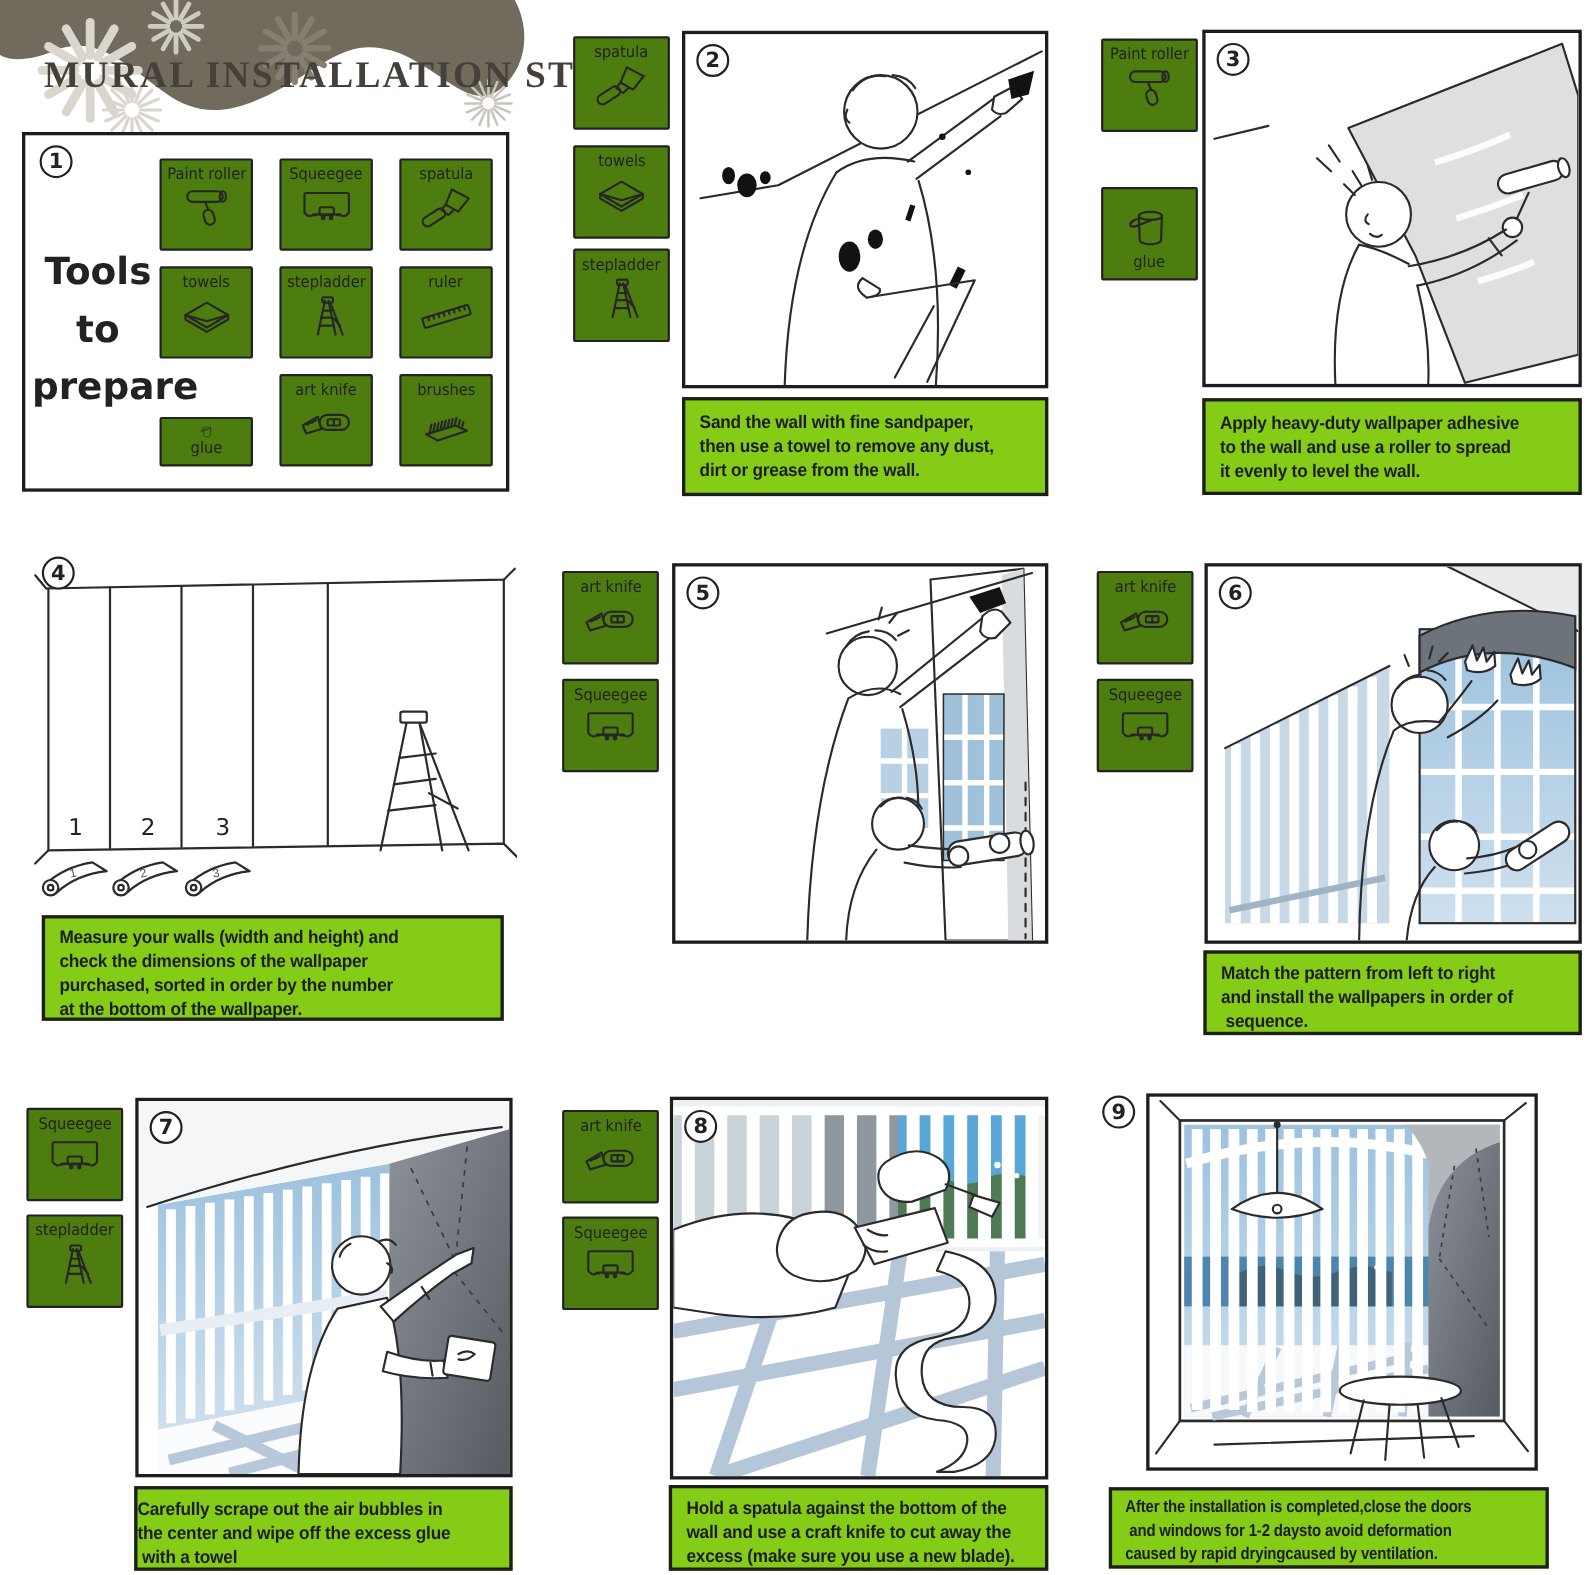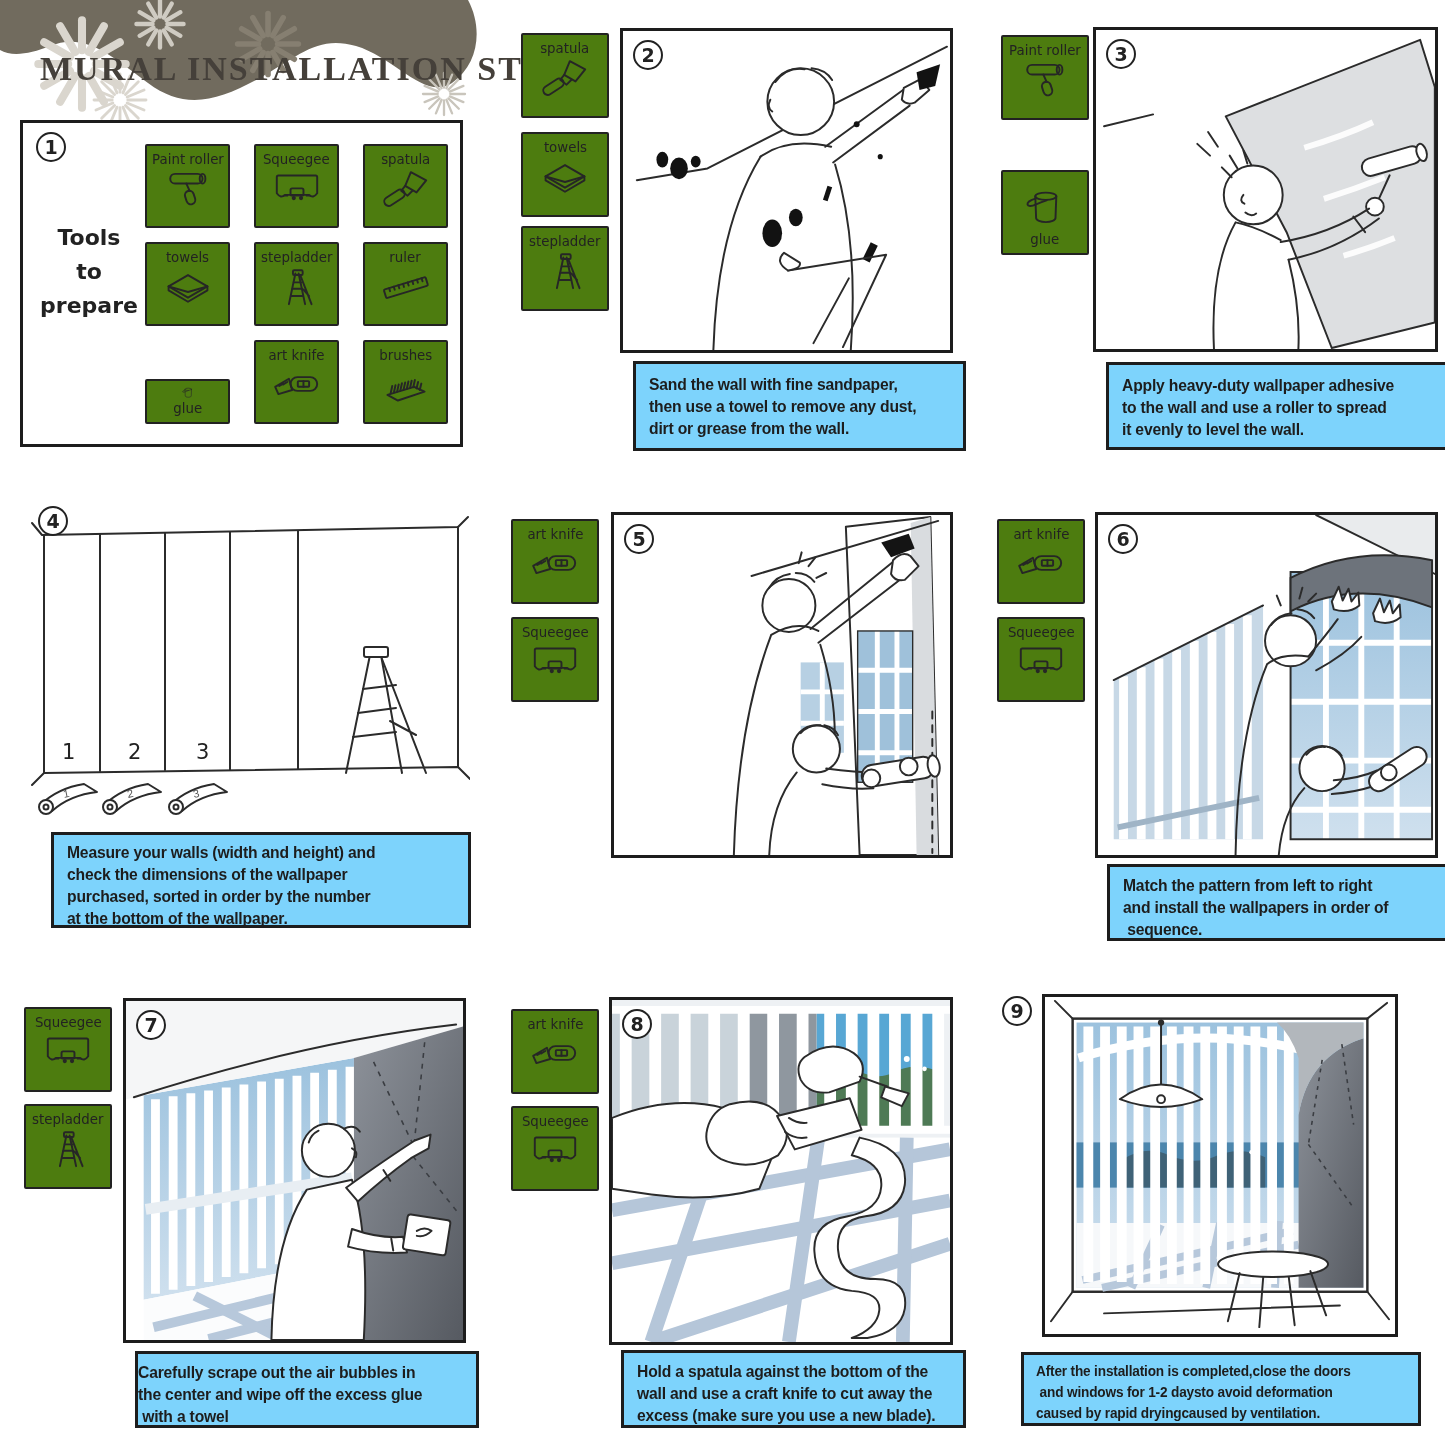--- a/index.html
+++ b/index.html
@@ -11,36 +11,36 @@
   #banner{position:absolute;left:0;top:0;}
   #page-title{position:absolute;left:40px;top:50px;width:412px;margin:0;text-align:center;
     font-family:"Liberation Serif",serif;font-weight:bold;font-size:34px;letter-spacing:2px;
     color:#45403a;white-space:nowrap;}
 
   
   .panel{position:absolute;border:3px solid #1d1d1d;background:#fff;}
   .ill{position:absolute;border:3px solid #1d1d1d;background:#fff;margin:0;overflow:hidden;}
   .ill svg{display:block;width:100%;height:100%;}
   .open-ill{position:absolute;}
-  .cap{position:absolute;border:3px solid #1d1d1d;background:#7dd3fc;padding:9px 13px;margin-left:13px;}
+  .cap{position:absolute;border:3px solid #1d1d1d;background:#84cc16;padding:9px 13px;}
   .cap .cl{font-weight:bold;font-size:16.5px;line-height:1.34;letter-spacing:-0.2px;
            white-space:pre;transform:scaleX(.95);transform-origin:0 50%;}
   .cap.small .cl{font-size:15.5px;transform:scaleX(.88);}
 
   .circ{display:flex;align-items:center;justify-content:center;width:30px;height:30px;
     border:2.5px solid #222;border-radius:50%;font-weight:bold;font-size:19px;color:#222;
     background:#fff;font-family:"DejaVu Sans",sans-serif;}
   .circ.in{position:absolute;left:10px;top:9px;z-index:5;}
   .circ.floating{position:absolute;z-index:5;}
 
   
   #tools-panel{left:20px;top:120px;width:443px;height:327px;}
   #tools-panel .circ{position:absolute;left:13px;top:9px;}
   .tools-caption{position:absolute;left:6px;top:98px;width:120px;text-align:center;
-    font-family:"DejaVu Sans",sans-serif;font-weight:bold;font-size:22px;line-height:1.55;color:#222;}
+    font-family:"DejaVu Sans",sans-serif;font-weight:bold;font-size:34px;line-height:1.55;color:#222;}
   #tools-grid{position:absolute;left:122px;top:21px;display:grid;
     grid-template-columns:repeat(3,85px);grid-template-rows:repeat(3,84px);gap:14px 24px;}
 
   .tool-card{display:flex;flex-direction:column;align-items:center;justify-content:flex-start;
     border:2.5px solid #222;border-radius:2px;background:#4d7c0f;padding-top:5px;}
   .tool-card.lb{flex-direction:column-reverse;padding:4px 0 6px;margin-top:39px;}
   .tool-card.side{position:absolute;width:88px;height:85px;}
   .tool-label{font-family:"DejaVu Sans",sans-serif;font-size:14.5px;color:#222;white-space:nowrap;
     transform:scaleX(.92);}
   .tool-ic{width:56px;height:42px;margin-top:2px;}

